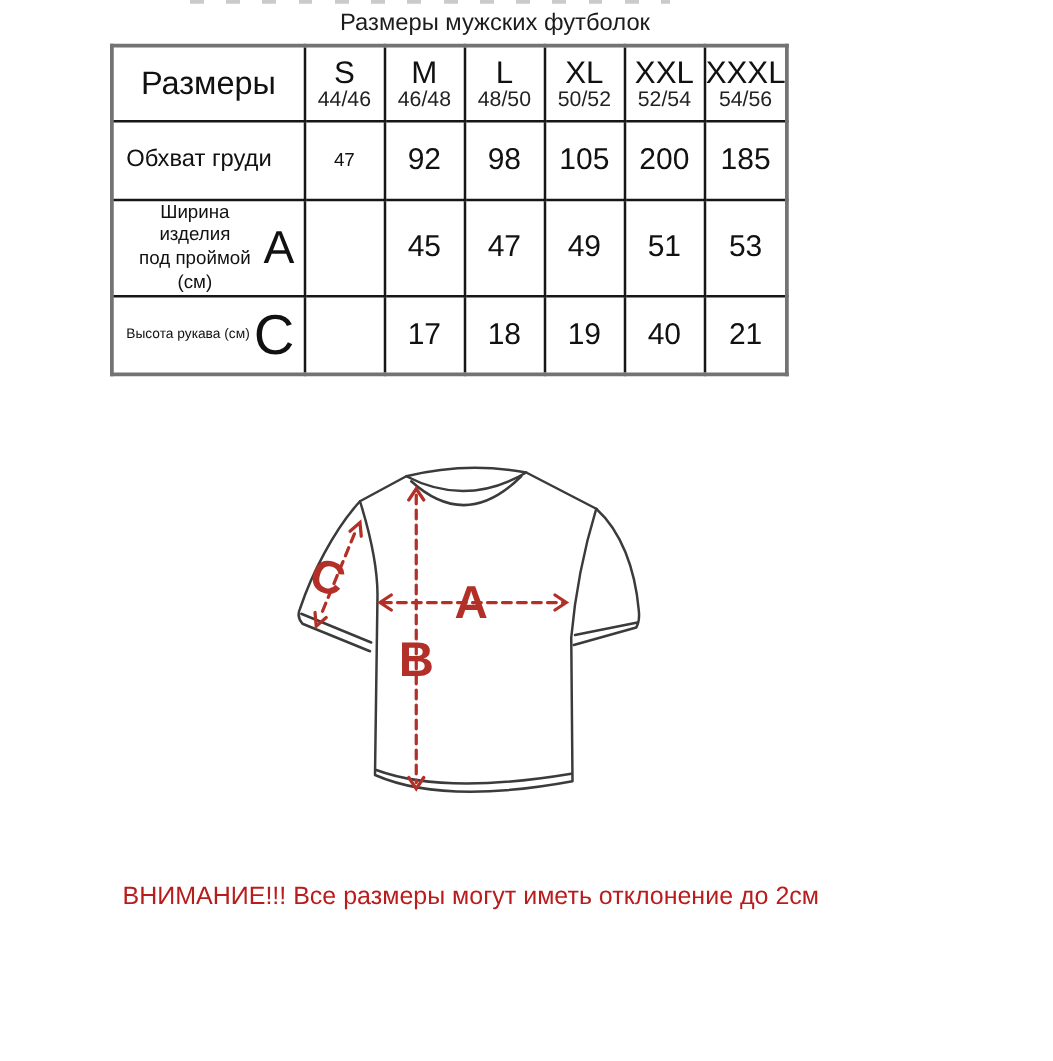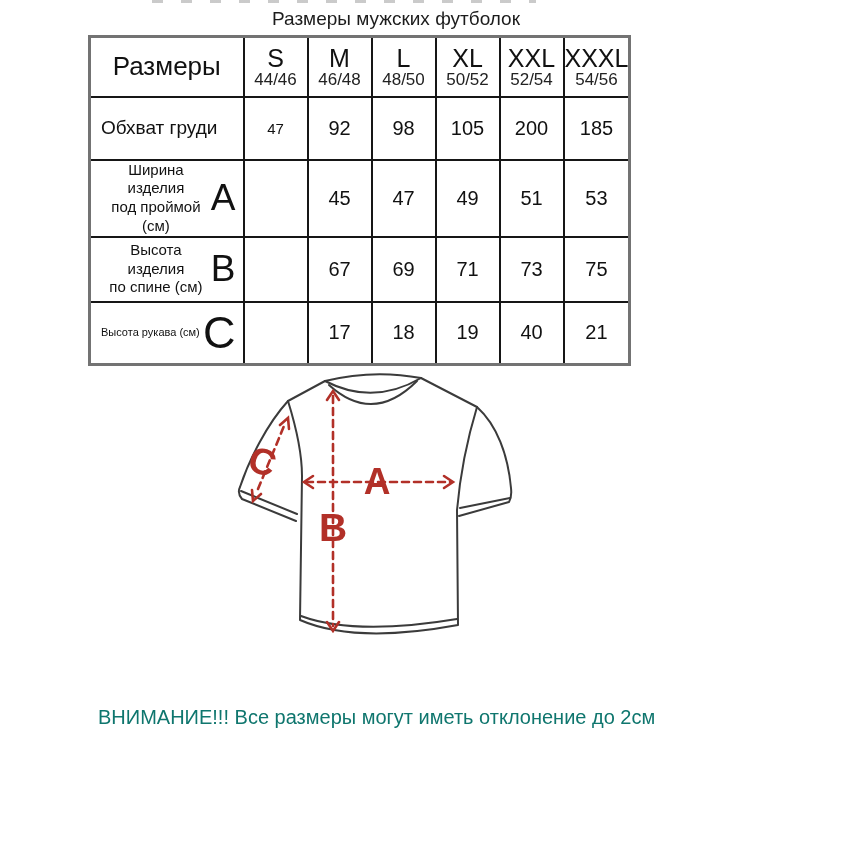--- a/index.html
+++ b/index.html
@@ -27,27 +27,27 @@
 
   .lbl-cell{text-align:left;}
   .lbl-flex{display:flex;align-items:center;justify-content:space-between;
             padding:0 7px 0 10px;height:100%;}
   .lbl-txt{font-size:15px;line-height:1.25;color:#111;}
   .lbl-one{font-size:19px;}
   .letter{color:#111;line-height:.9;}
   .rB .letter,.rC .letter{font-size:37px;}
   .rD .letter{font-size:45px;}
   .rD .lbl-txt{font-size:11px;}
-  .val{font-size:20px;color:#111;}
+  .val{font-size:24px;color:#111;}
   .val-sm{font-size:15px;}
 
   
   .shirt-wrap{position:absolute;left:225px;top:370px;width:320px;height:292px;}
 
-  .warning{position:absolute;left:98px;top:706px;font-size:20px;color:#0f766e;white-space:nowrap;}
+  .warning{position:absolute;left:98px;top:706px;font-size:20px;color:#b91c1c;white-space:nowrap;}
 </style>
 </head>
 <body>
 
 <div id="screen">
 
   <div class="remnant"></div>
 
   <div class="title">Размеры мужских футболок</div>
 
@@ -112,34 +112,20 @@
         </div>
       </td>
       <td class="val"></td>
       <td class="val">45</td>
       <td class="val">47</td>
       <td class="val">49</td>
       <td class="val">51</td>
       <td class="val">53</td>
     </tr>
 
-    <tr class="rC">
-      <td class="lbl-cell">
-        <div class="lbl-flex">
-          <span class="lbl-txt"><span>Высота изделия</span><br><span>по спине (см)</span></span>
-          <span class="letter">B</span>
-        </div>
-      </td>
-      <td class="val"></td>
-      <td class="val">67</td>
-      <td class="val">69</td>
-      <td class="val">71</td>
-      <td class="val">73</td>
-      <td class="val">75</td>
-    </tr>
 
     <tr class="rD">
       <td class="lbl-cell">
         <div class="lbl-flex">
           <span class="lbl-txt">Высота рукава (см)</span>
           <span class="letter">C</span>
         </div>
       </td>
       <td class="val"></td>
       <td class="val">17</td>

